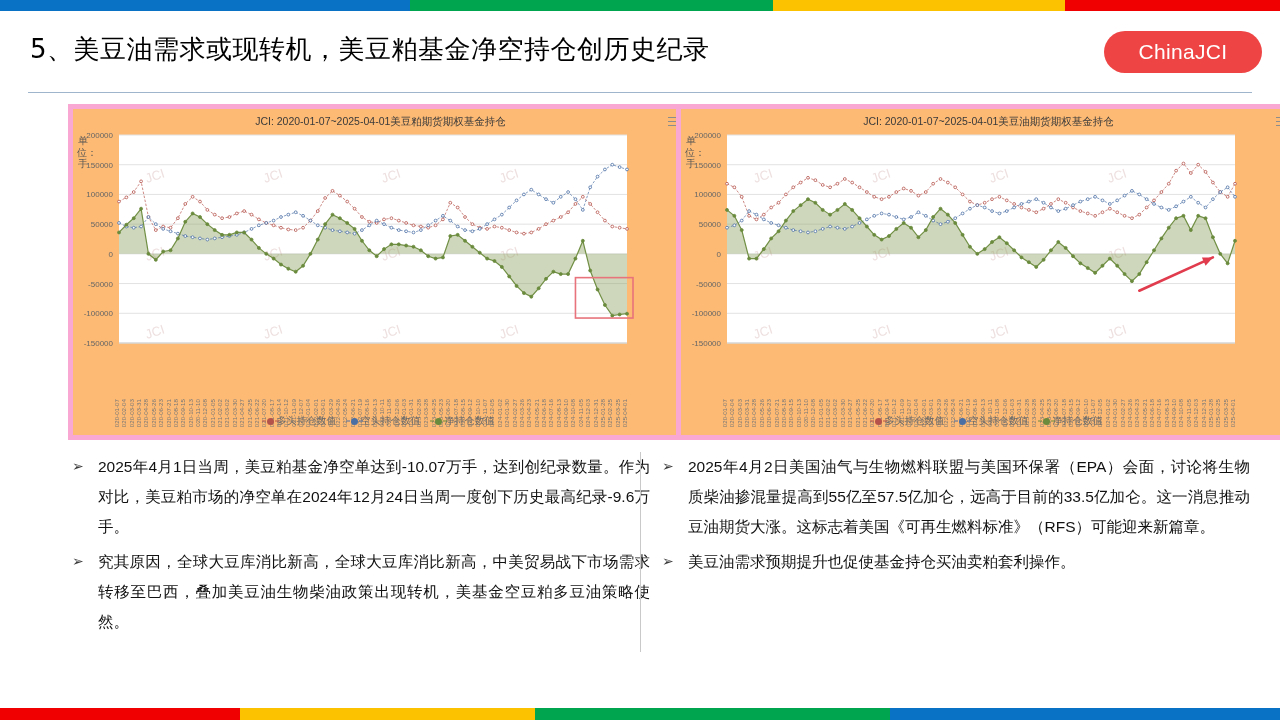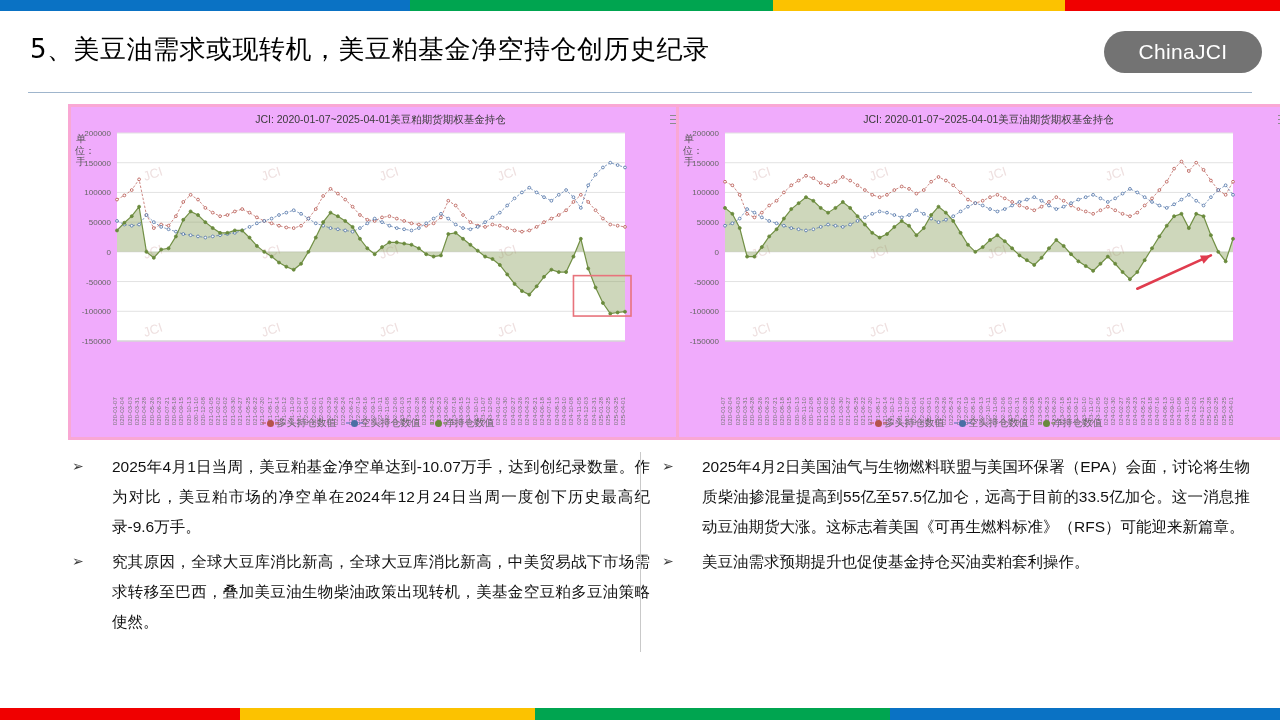--- a/index.html
+++ b/index.html
@@ -21,31 +21,31 @@
   .header { position: absolute; top: 32px; left: 0; width: 1280px; height: 58px; }
   .title {
     position: absolute; left: 30px; top: 0px;
     font-size: 26px; font-weight: normal; color: #000;
     letter-spacing: 0.5px; white-space: nowrap;
     font-family: "DejaVu Sans", "Liberation Sans", sans-serif;
   }
   .logo-pill {
     position: absolute; right: 18px; top: -1px;
     width: 158px; height: 42px; border-radius: 21px;
-    background: #737373; color: #fff;
+    background: #ef4444; color: #fff;
     display: flex; align-items: center; justify-content: center;
     font-size: 21px; letter-spacing: .3px;
   }
   .hrule { position: absolute; top: 92px; left: 28px; width: 1224px; height: 1px; background: #9fb5cc; }
 
   
   .card {
     position: absolute; top: 104px;
     width: 625px; height: 336px;
-    border: 3px solid #f9a8d4; background: #f0abfc;
+    border: 5px solid #f9a8d4; background: #fdba74;
   }
   .card.left  { left: 68px; }
   .card.right { left: 654px; margin-left: 22px; }
 
   .chart-title {
     position: absolute; top: 6px; left: 0; width: 100%;
     text-align: center; font-size: 10.5px; color: #3a3a3a;
     font-family: "Liberation Sans", sans-serif;
   }
   .burger {
@@ -75,21 +75,21 @@
 
   
   .bullets { position: absolute; top: 452px; font-size: 15.5px; color: #111; line-height: 1.95; }
   .bullets.left  { left: 60px;  width: 590px; }
   .bullets.right { left: 650px; width: 600px; }
   .bullet { position: relative; padding-left: 38px; margin-bottom: 4px; }
   .bullet .arrow {
     position: absolute; left: 12px; top: 3px;
     font-size: 14px; color: #3a3a3a; line-height: 1.6;
   }
-  .bullet p { text-align: justify; text-justify: inter-ideograph; margin-left: 14px; }
+  .bullet p { text-align: justify; text-justify: inter-ideograph; }
   .vdivider { position: absolute; left: 640px; top: 452px; width: 1px; height: 200px; background: #c9c9c9; }
 </style>
 </head>
 <body>
 
 <div class="slide">
 
   <div class="topbar">
       <div style="background: rgb(10, 114, 196); width: 410px;"></div>
       <div style="background: rgb(0, 165, 80); width: 363px;"></div>

